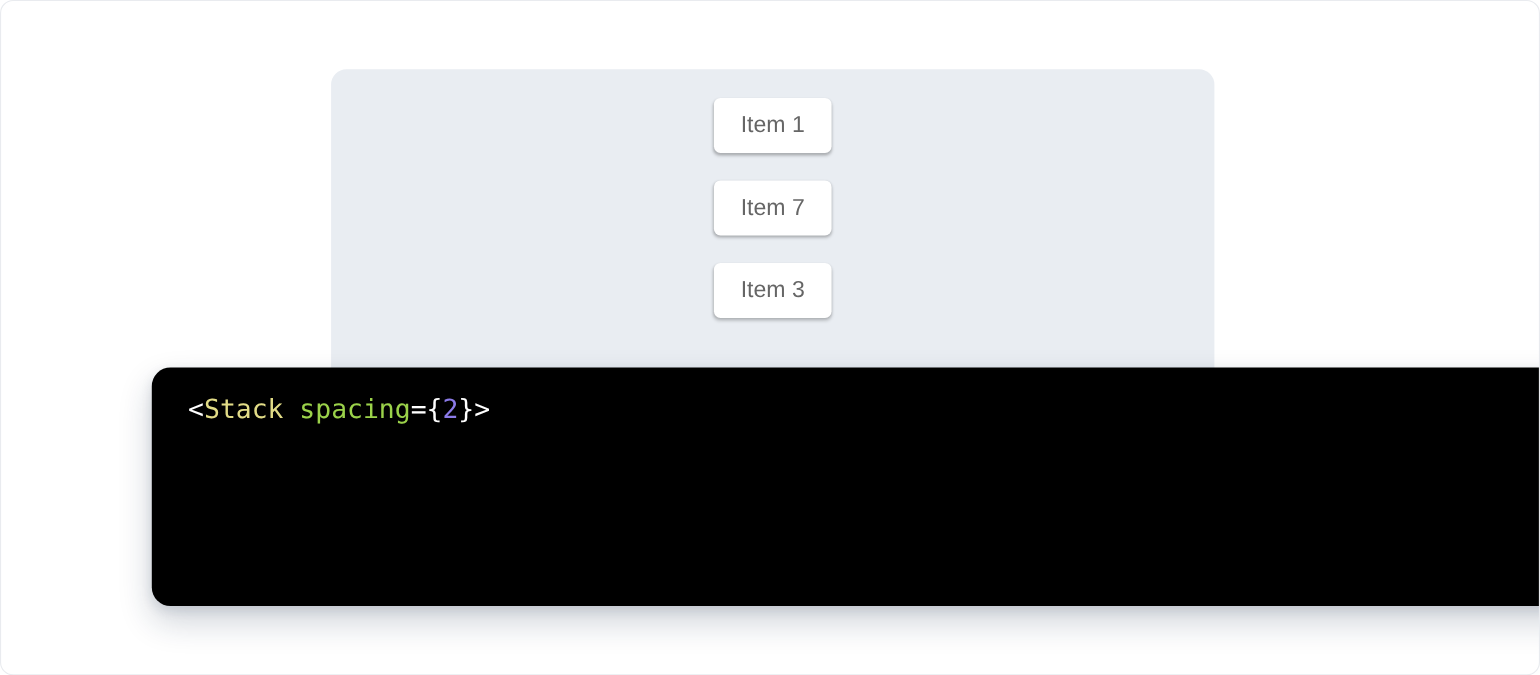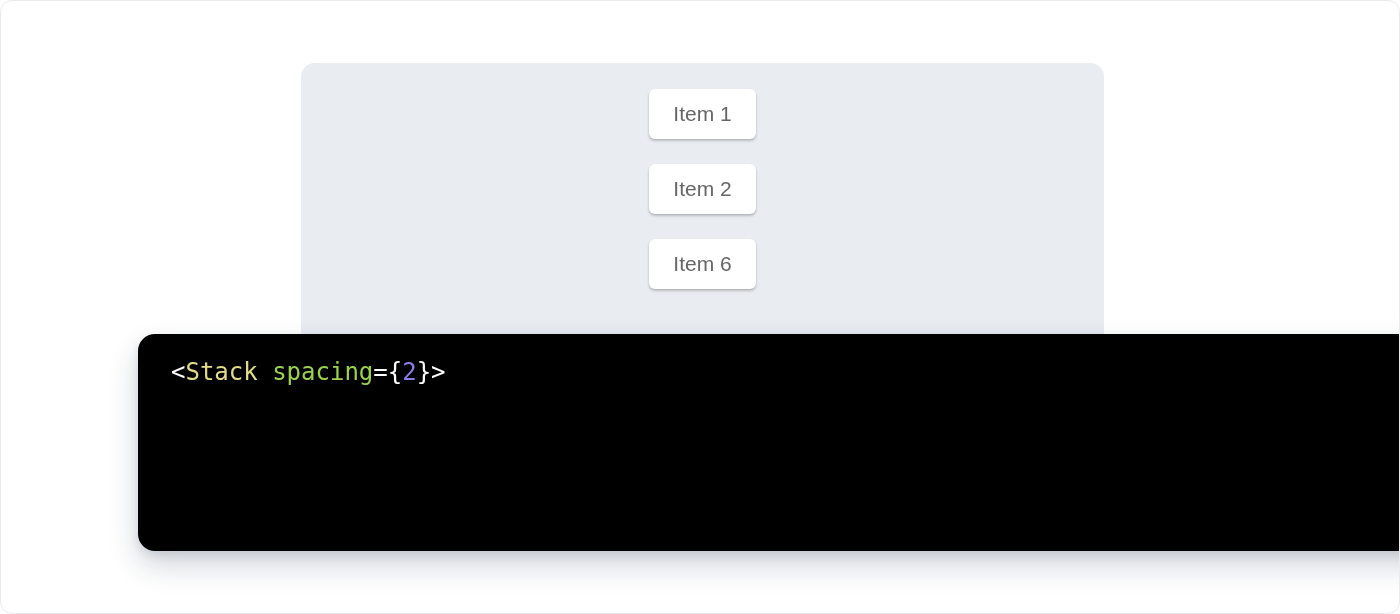--- a/index.html
+++ b/index.html
@@ -81,22 +81,22 @@
   .tok-num   { color: #8c7be8; }
 </style>
 </head>
 <body>
 
 <div class="screen">
 
   <div class="demo-panel">
     <div class="stack">
       <div class="stack-item">Item 1</div>
-      <div class="stack-item">Item 2</div>
-      <div class="stack-item">Item 6</div>
+      <div class="stack-item">Item 7</div>
+      <div class="stack-item">Item 3</div>
     </div>
   </div>
 
   <div class="code-card">
     <div class="code">
       <div class="code-line"><span class="tok-punc">&lt;</span><span class="tok-tag">Stack</span><span class="tok-plain"> </span><span class="tok-attr">spacing</span><span class="tok-punc">={</span><span class="tok-num">2</span><span class="tok-punc">}&gt;</span></div>
     </div>
   </div>
 
 </div>

